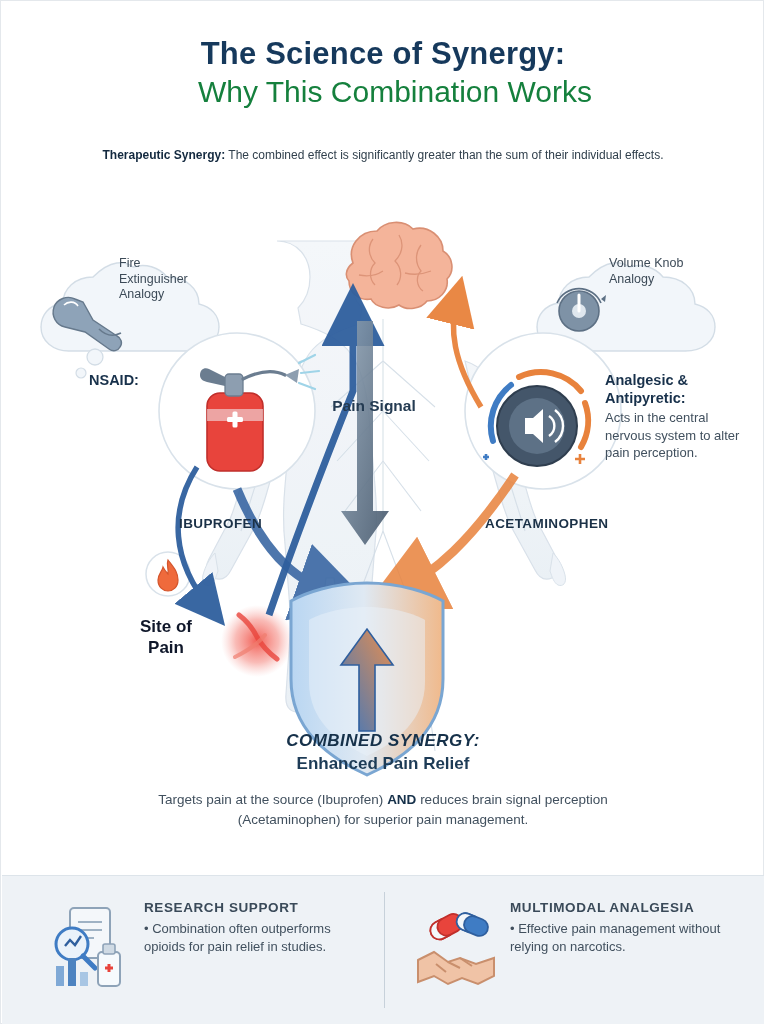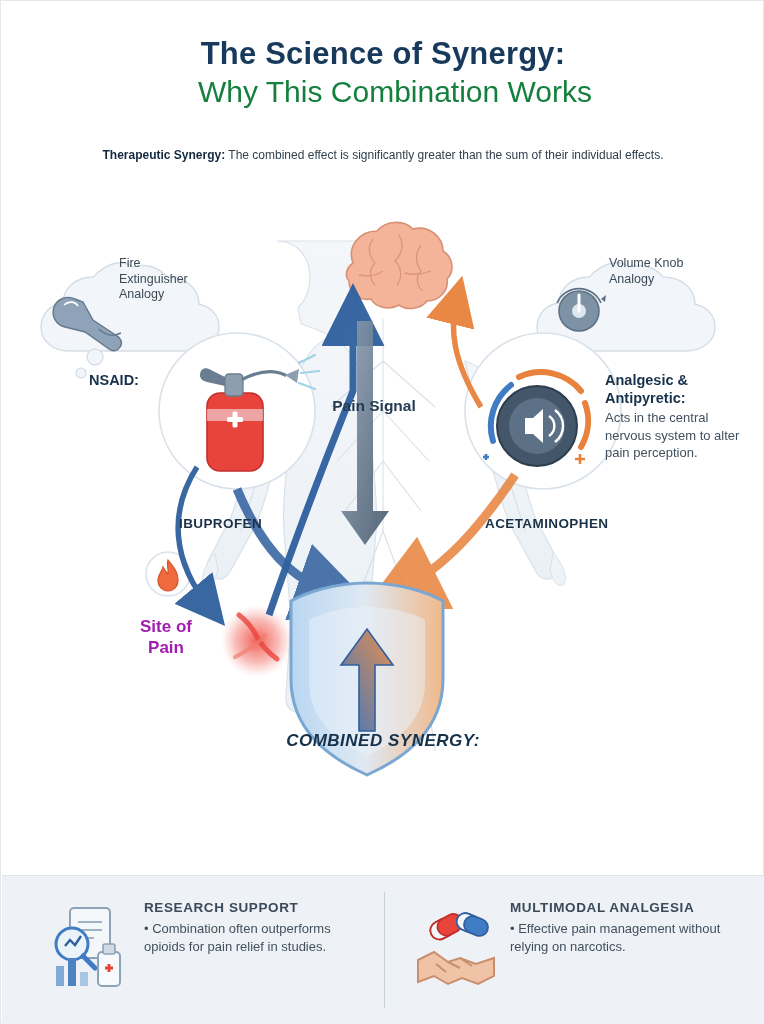--- a/index.html
+++ b/index.html
@@ -123,21 +123,21 @@
     line-height: 1.25;
   }
   .site-of-pain {
     position: absolute;
     top: 405px;
     left: 120px;
     width: 90px;
     text-align: center;
     font-size: 17px;
     font-weight: bold;
-    color: #a21caf;
+    color: #0f172a;
     line-height: 1.25;
   }
 
   
   .synergy {
     position: absolute;
     top: 520px;
     left: 132px;
     width: 500px;
     text-align: center;
@@ -412,20 +412,22 @@
       <div class="side-body">Acts in the central nervous system to alter pain perception.</div>
     </div>
 
     <div class="drug-label label-ibuprofen">IBUPROFEN</div>
     <div class="drug-label label-acetaminophen">ACETAMINOPHEN</div>
     <div class="pain-signal">Pain Signal</div>
     <div class="site-of-pain">Site of Pain</div>
 
     <div class="synergy">
       <div class="synergy-title">COMBINED SYNERGY:</div>
+      <div class="synergy-sub">Enhanced Pain Relief</div>
+      <div class="synergy-body"><span>Targets pain at the source (Ibuprofen) </span><b>AND</b><span> reduces brain signal perception (Acetaminophen) for superior pain management.</span></div>
     </div>
   </div>
 
   <div class="footer">
     <div class="footer-divider"></div>
 
     <div class="footer-col right">
       <svg class="footer-icon r" viewBox="0 0 92 92">
         <g transform="rotate(-28 36 26)">
           <rect x="20" y="16" width="34" height="18" rx="9" fill="#e8443c" stroke="#c02f2b" stroke-width="1.8"></rect>

